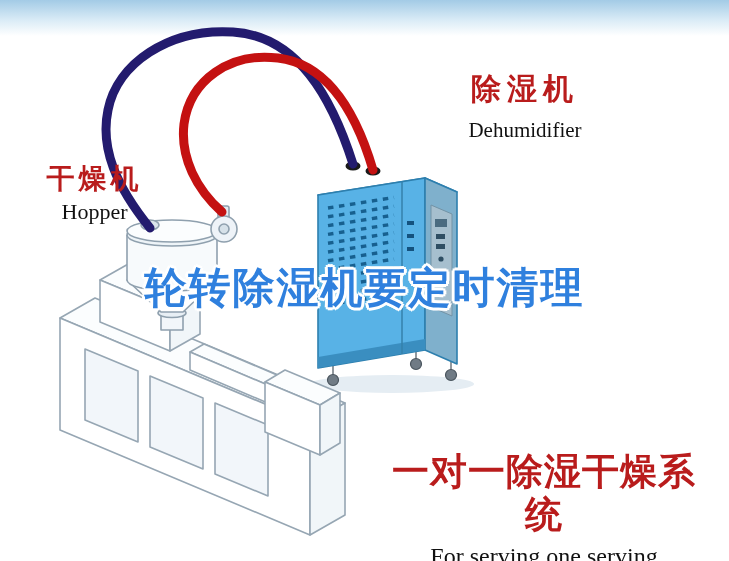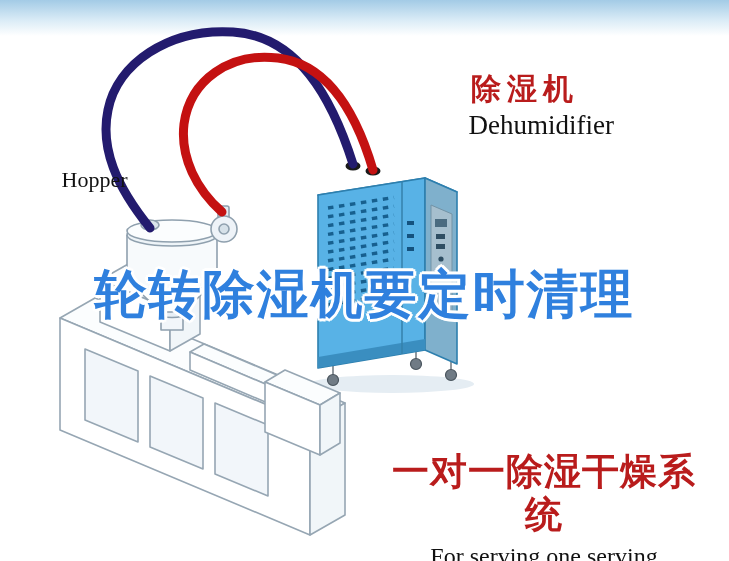--- a/index.html
+++ b/index.html
@@ -18,30 +18,30 @@
   }
   .label-en{
     font-family:"Liberation Serif", serif;
     color:#111111;
   }
   .hopper-block{left:22px;top:163px;width:145px;}
   .hopper-block .label-cn{font-size:28px;letter-spacing:4px;}
   .hopper-block .label-en{font-size:22px;margin-top:4px;}
   .dehum-block{left:436px;top:72px;width:178px;}
   .dehum-block .label-cn{font-size:30px;letter-spacing:6px;}
-  .dehum-block .label-en{font-size:27px;margin-top:3px;text-align:right;}
+  .dehum-block .label-en{font-size:21px;margin-top:11px;}
   .system-block{left:388px;top:451px;width:312px;}
   .system-block .label-cn{font-size:37px;letter-spacing:1px;}
   .system-block .label-en{font-size:24px;margin-top:7px;}
   .overlay-title{
     position:absolute;left:0;top:260px;width:729px;
     text-align:center;
     font-family:"Liberation Sans", sans-serif;
     font-weight:bold;
-    font-size:52px;
+    font-size:42px;
     letter-spacing:2px;
     color:#2f80de;
     text-shadow:
       -2px -2px 0 #ffffff, 2px -2px 0 #ffffff,
       -2px  2px 0 #ffffff, 2px  2px 0 #ffffff,
        0 -3px 0 #ffffff, 0 3px 0 #ffffff,
       -3px 0 0 #ffffff, 3px 0 0 #ffffff;
   }
 </style>
 </head>
@@ -152,20 +152,21 @@
 
       <ellipse cx="353" cy="166" rx="7.5" ry="4.5" fill="#1a1a1a"></ellipse>
       <ellipse cx="373" cy="171" rx="7.5" ry="4.5" fill="#1a1a1a"></ellipse>
     </g>
 
     <path d="M 150,228 C 116,186 100,148 108,110 C 117,64 168,28 233,32 C 298,36 332,98 353,164" fill="none" stroke="#231b6e" stroke-width="9" stroke-linecap="round"></path>
     <path d="M 222,212 C 197,190 180,158 184,124 C 190,80 230,52 278,58 C 328,64 356,112 373,170" fill="none" stroke="#c41111" stroke-width="9" stroke-linecap="round"></path>
   </svg>
 
   <div class="txt-block hopper-block">
+    <div class="label-cn">干燥机</div>
     <div class="label-en">Hopper</div>
   </div>
 
   <div class="txt-block dehum-block">
     <div class="label-cn">除湿机</div>
     <div class="label-en">Dehumidifier</div>
   </div>
 
   <div class="overlay-title">轮转除湿机要定时清理</div>
 

